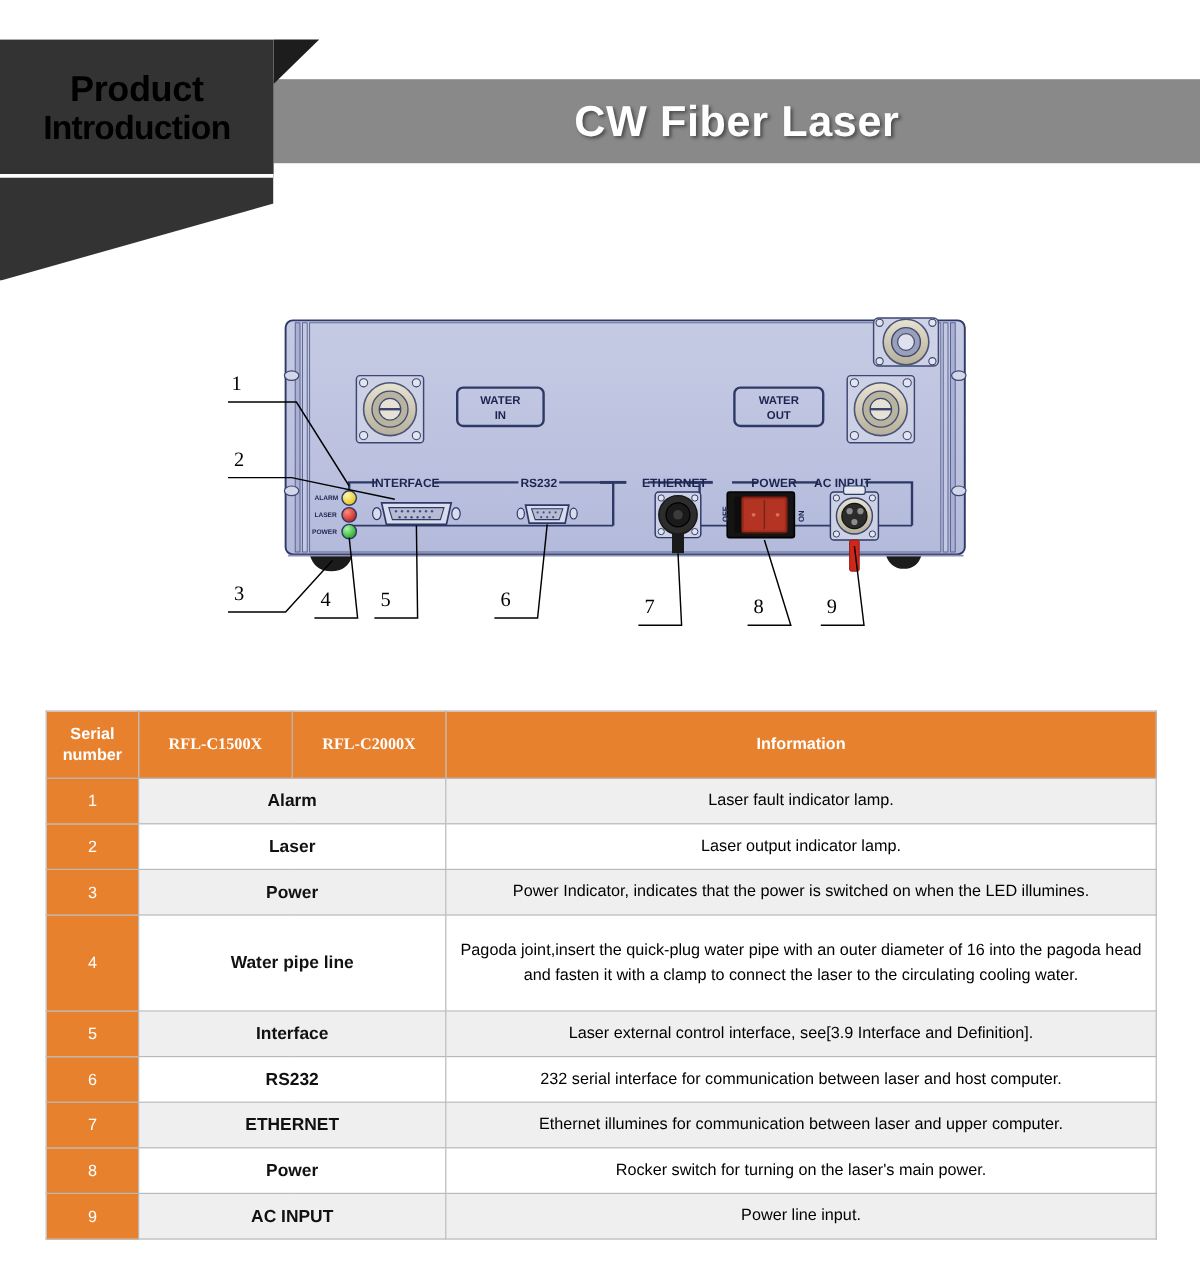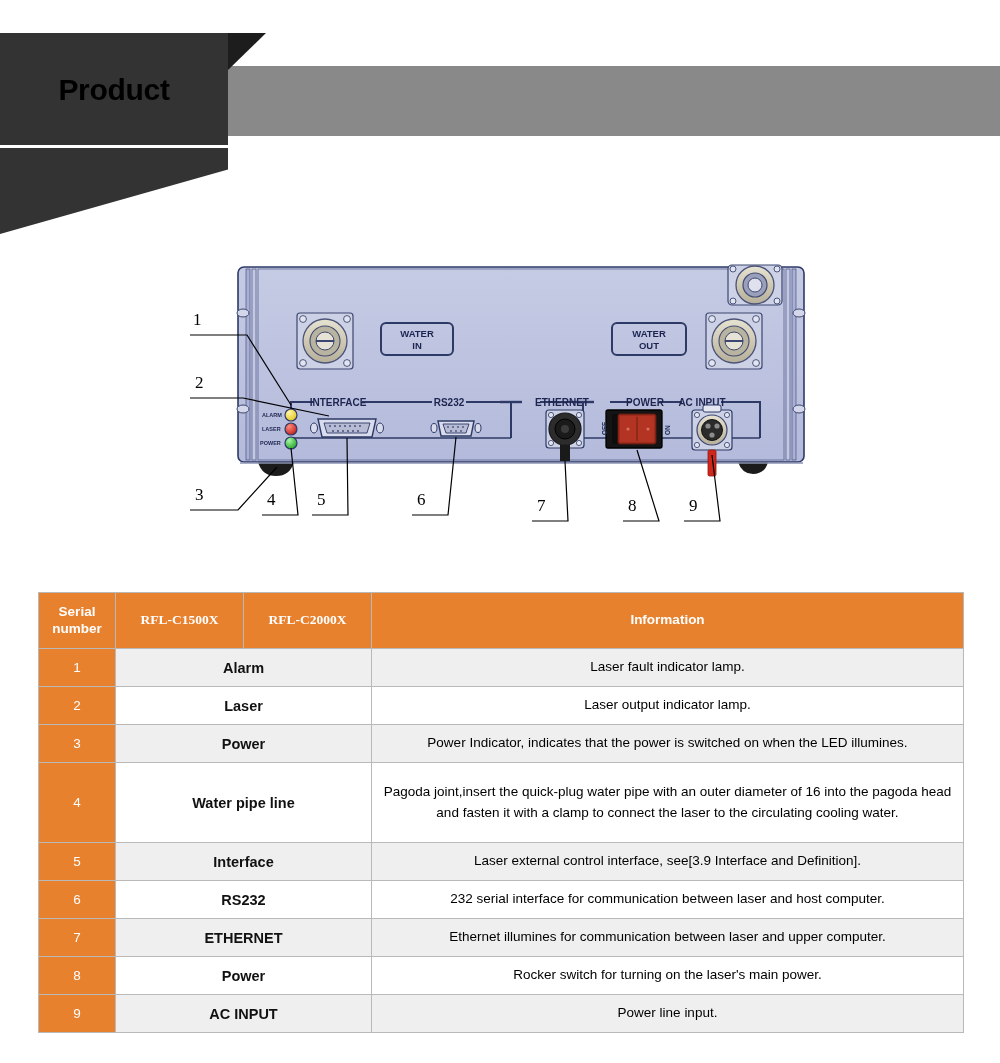--- a/index.html
+++ b/index.html
@@ -159,26 +159,28 @@
   tr.row-std td { height: 38px; }
   tr.row-tall td { height: 80px; }
 </style>
 </head>
 <body>
 
 <div id="page">
 
   <div class="header-wrap">
     <div class="gray-bar"></div>
+    <div class="gray-bar-title">CW Fiber Laser</div>
     <div class="ribbon-fold"></div>
     <div class="ribbon-block"></div>
     <div class="ribbon-tail"></div>
     <div class="ribbon-underline"></div>
     <div class="ribbon-text">
       <div class="ribbon-line1">Product</div>
+      <div class="ribbon-line2">Introduction</div>
     </div>
   </div>
 
   <div class="diagram">
   <svg width="1000" height="320" viewBox="0 0 1000 320" xmlns="http://www.w3.org/2000/svg">
     <defs>
       <linearGradient id="panelGrad" x1="0" y1="0" x2="0" y2="1">
         <stop offset="0%" stop-color="#c6cbe4"></stop>
         <stop offset="55%" stop-color="#bcc2df"></stop>
         <stop offset="100%" stop-color="#b3badb"></stop>

